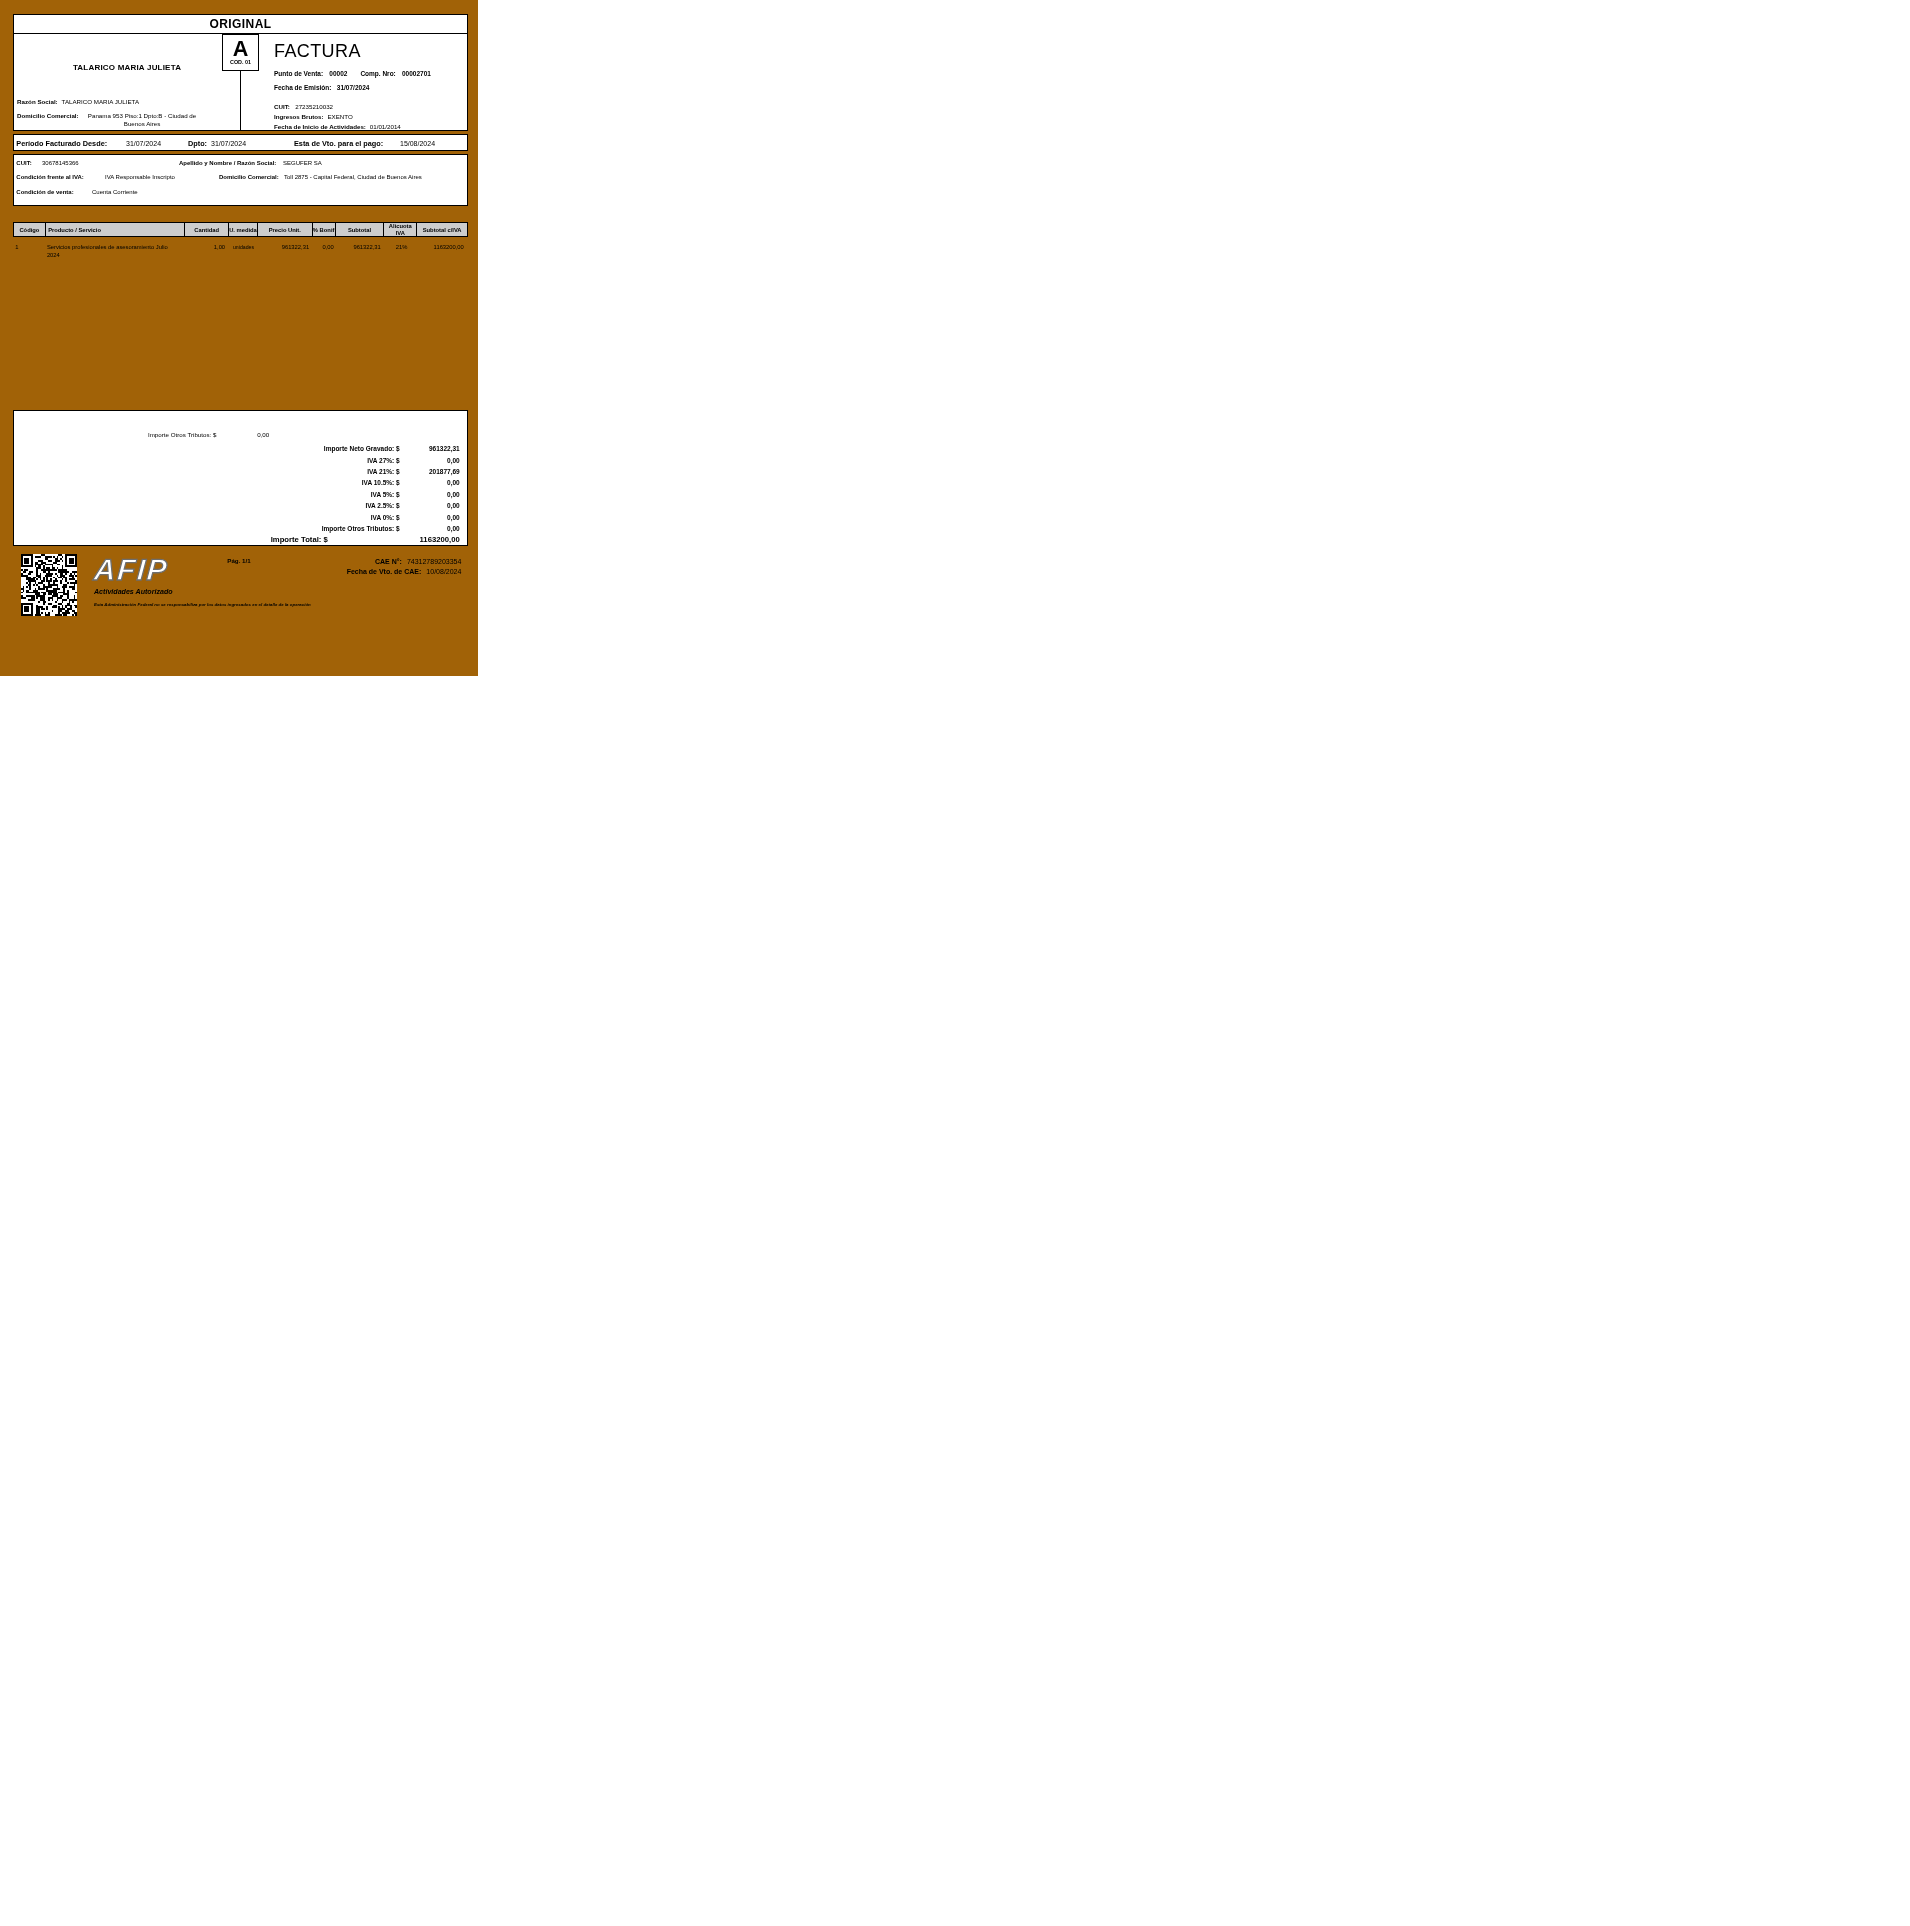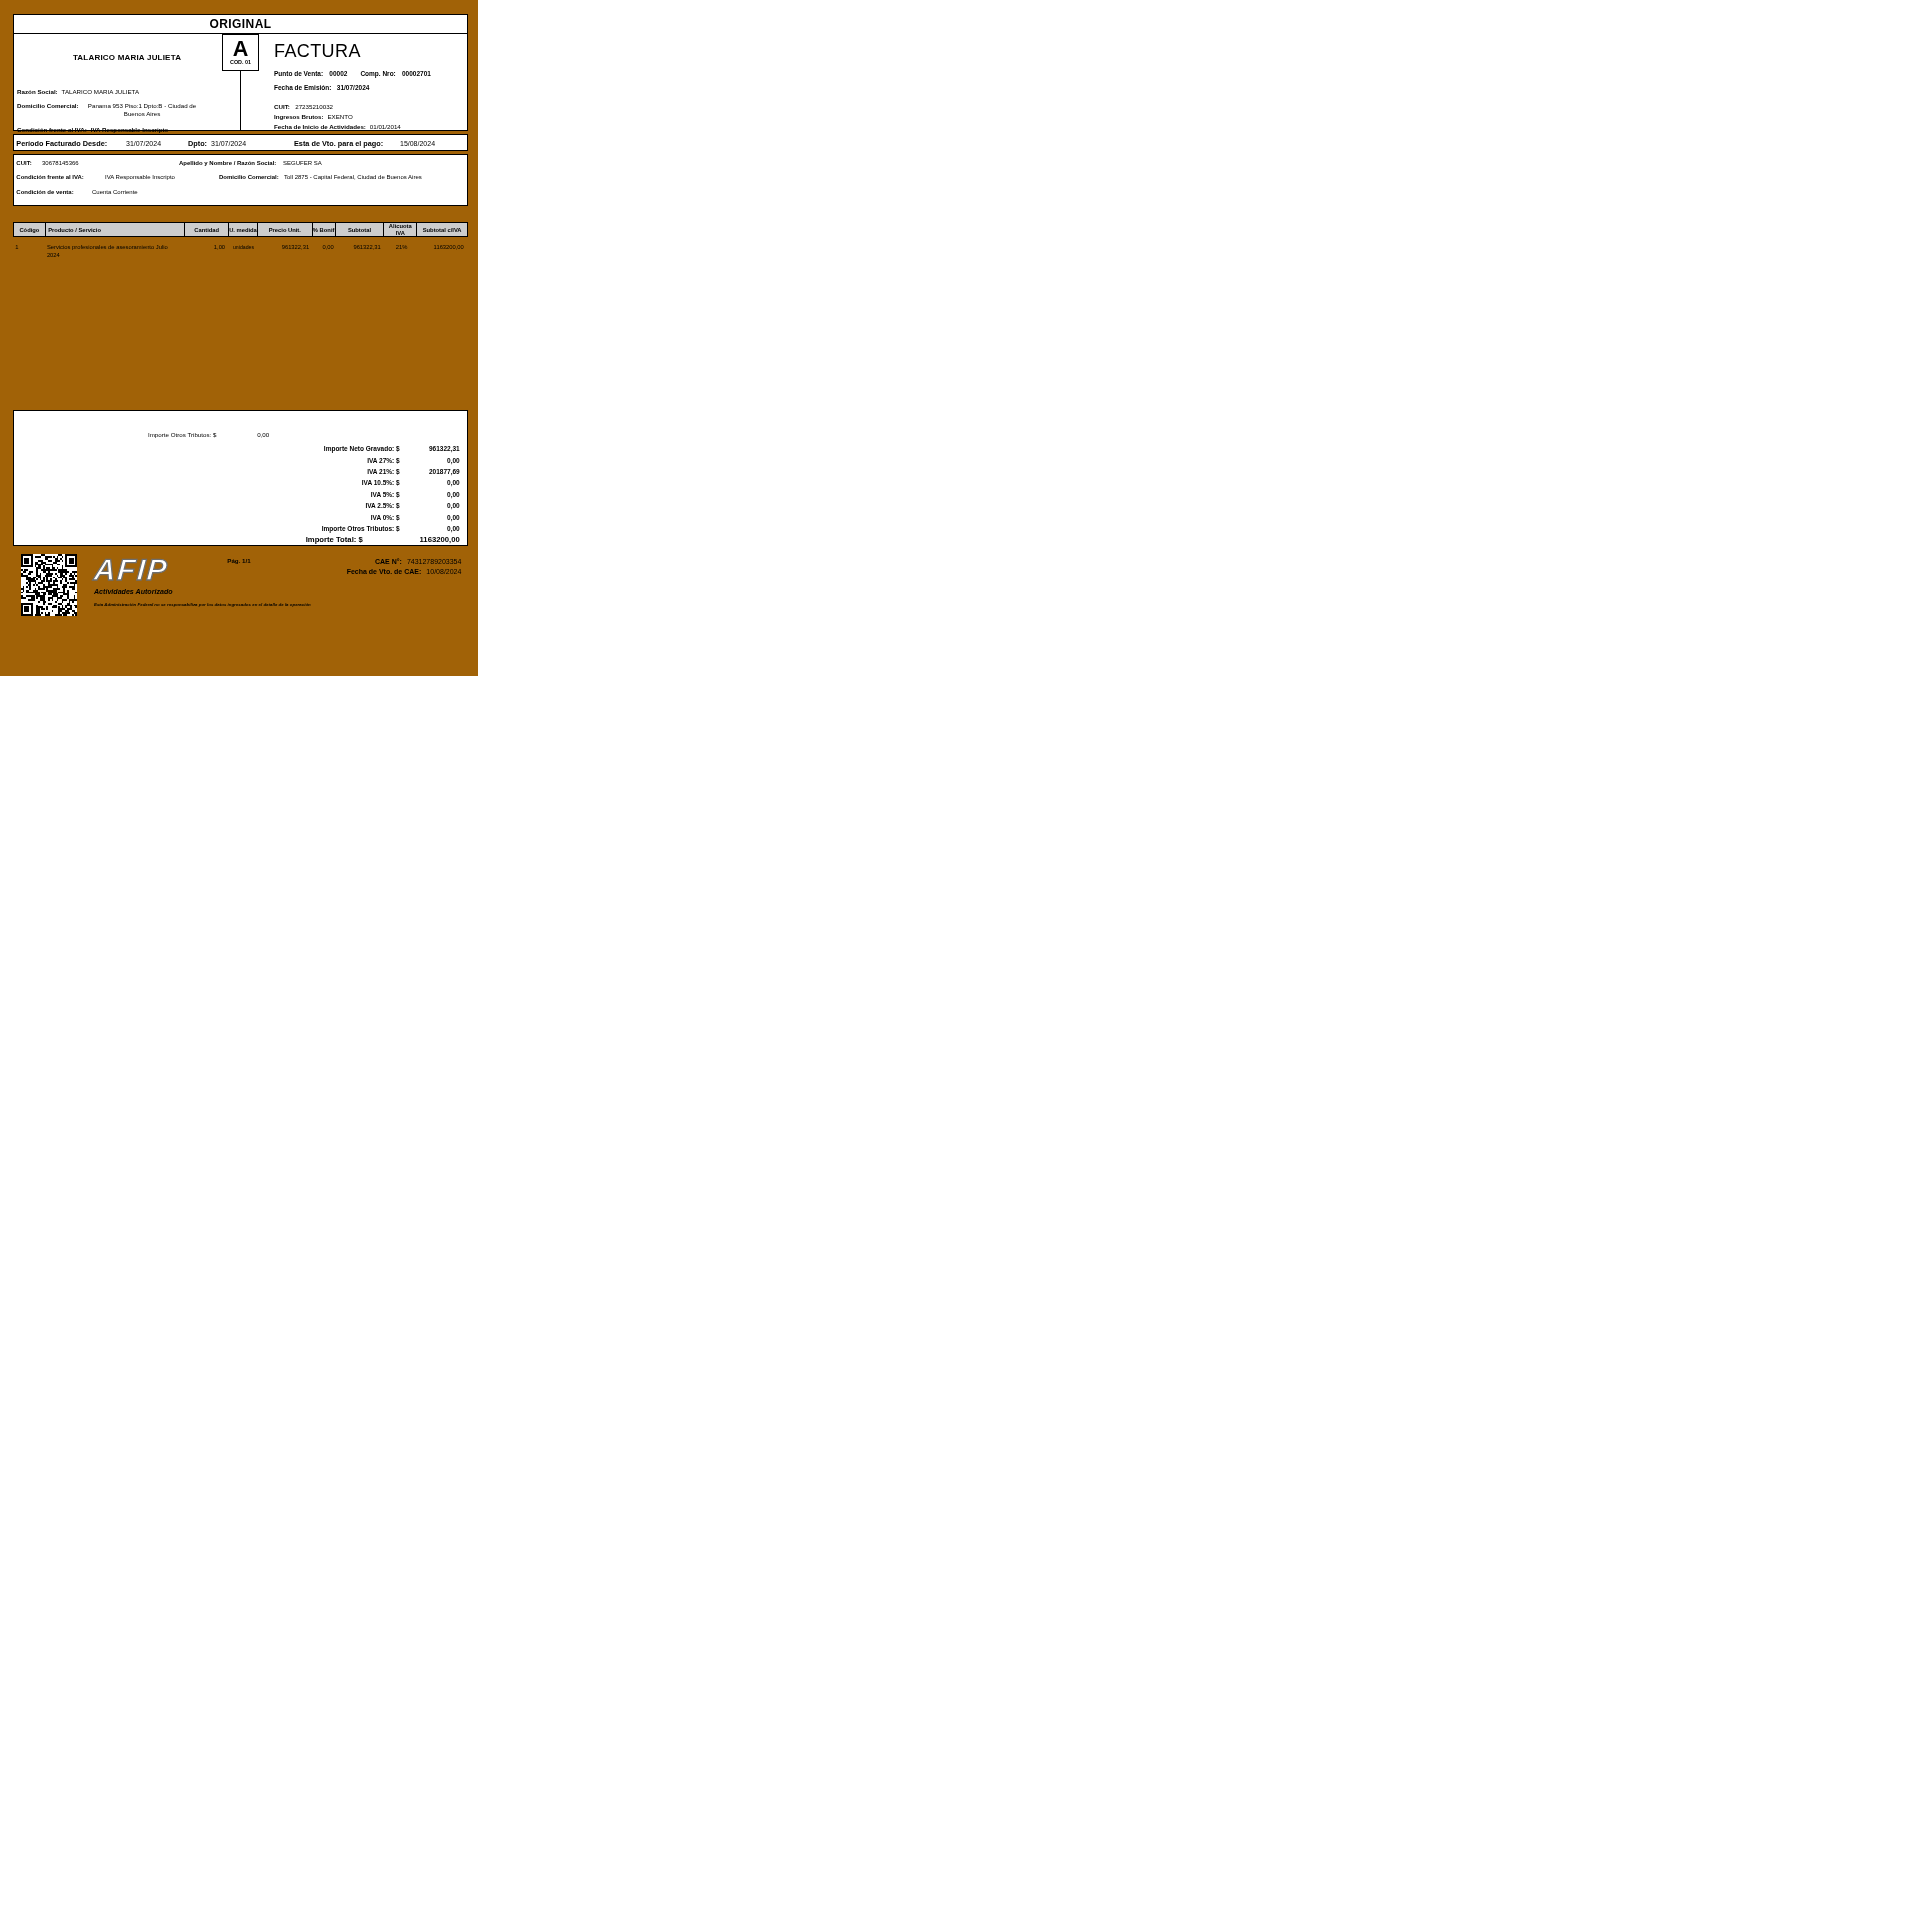--- a/index.html
+++ b/index.html
@@ -28,21 +28,21 @@
     background: #000;
   }
   .letter-box {
     position: absolute; left: 208px; top: 0px; width: 37px; height: 37px;
     border: 1.2px solid #000; background: #fff; z-index: 2;
     display: flex; flex-direction: column; align-items: center; justify-content: center;
   }
   .letter-box .letter { font-size: 21.6px; font-weight: bold; line-height: 0.95; }
   .letter-box .code { font-size: 5.4px; font-weight: bold; margin-top: 0.4px; }
 
-  .header-left { position: absolute; left: 0; top: 2px; width: 226px; height: 100%; }
+  .header-left { position: absolute; left: 0; top: 12px; width: 226px; height: 100%; }
   .issuer-name {
     position: absolute; top: 17.3px; left: 0; width: 100%;
     text-align: center; font-size: 8px; font-weight: bold; letter-spacing: 0.2px;
   }
   .hrow { position: absolute; left: 3.1px; font-size: 6.2px; display: flex; }
   .hrow .lbl { font-weight: bold; white-space: nowrap; }
   .hrow .val { margin-left: 3.9px; }
   .row-razon { top: 52px; }
   .row-domicilio { top: 66px; }
   .row-domicilio .val { width: 119px; text-align: center; line-height: 1.45; }
@@ -125,21 +125,21 @@
   
   .totals-box { left: 13px; top: 410px; width: 455px; height: 136px; }
   .totals-box .inner { position: relative; width: 100%; height: 100%; }
   .tot-top { position: absolute; top: 20px; left: 134px; font-size: 6.2px; display: flex; }
   .tot-top .tval { width: 42px; text-align: right; margin-left: 10.8px; }
   .tot-rows { position: absolute; top: 32px; right: 7.3px; }
   .tot-row { display: flex; justify-content: flex-end; height: 11.4px; align-items: center; }
   .tot-row .tlbl { width: 127px; text-align: right; font-weight: bold; font-size: 6.5px; }
   .tot-row .tval { width: 60px; text-align: right; font-weight: bold; font-size: 6.5px; }
   .tot-total { display: flex; justify-content: flex-end; margin-top: 1.2px; align-items: center; }
-  .tot-total .tlbl { width: 127px; text-align: center; font-weight: bold; font-size: 7.7px; }
+  .tot-total .tlbl { width: 127px; text-align: left; font-weight: bold; font-size: 7.7px; }
   .tot-total .tval { width: 62px; text-align: right; font-weight: bold; font-size: 7.7px; }
 
   
   .qr { position: absolute; left: 21px; top: 554px; width: 56px; height: 62px; }
   .qr svg { width: 100%; height: 100%; }
   .afip-block { position: absolute; left: 94px; top: 557px; width: 254px; }
   .afip-logo {
     position: absolute; top: 0; left: 0;
     font-size: 30px; font-weight: bold; font-style: italic;
     line-height: 0.85; letter-spacing: 1.5px;

